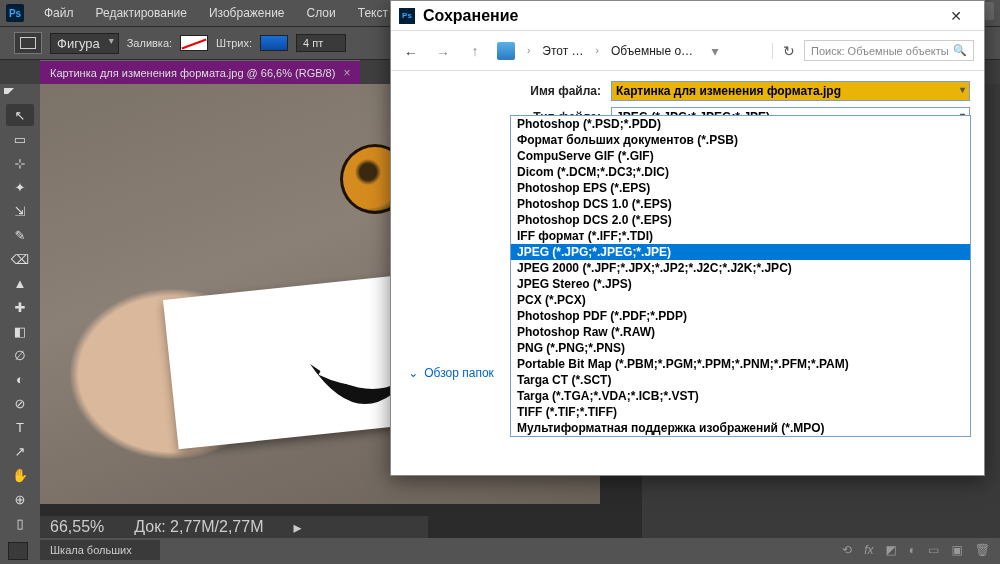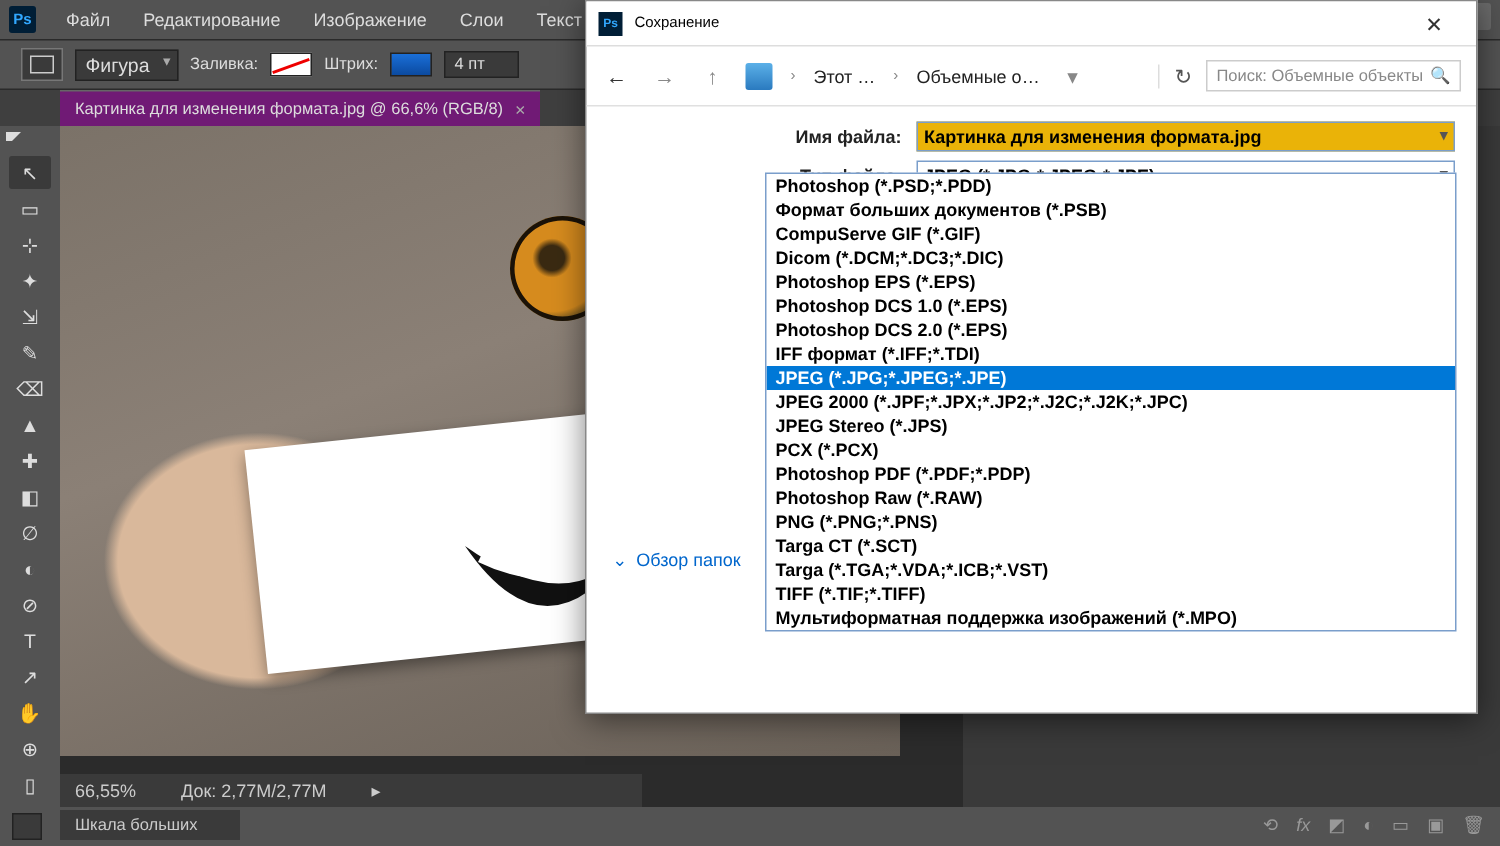--- a/index.html
+++ b/index.html
@@ -38,32 +38,32 @@
 .canvas { position: absolute; left: 0; top: 0; width: 560px; height: 420px; background: linear-gradient(160deg,#7b7268 0%,#8b8076 40%,#6a6158 100%); }
 .cat-eye { position: absolute; left: 300px; top: 60px; width: 70px; height: 70px; border-radius: 50%; background: radial-gradient(circle at 40% 40%, #3a2a12 0 14%, #d68b1e 22% 60%, #7a5a20 70%); box-shadow: inset 0 0 0 3px #1a1208; }
 .paper { position: absolute; left: 130px; top: 200px; width: 300px; height: 150px; background: #fff; transform: rotate(-6deg); box-shadow: 0 4px 10px rgba(0,0,0,.4); }
 .mouth { position: absolute; left: 260px; top: 270px; width: 130px; height: 80px; }
 .mouth svg { width: 100%; height: 100%; }
 .hand { position: absolute; left: 0; top: 180px; width: 220px; height: 220px; background: radial-gradient(ellipse at 60% 50%, #d9b89b 0 50%, transparent 55%); border-radius: 50%; }
 
 .rightpanel { width: 358px; background: #3a3a3a; }
 
 
-.docstatus { position: absolute; left: 40px; bottom: 26px; height: 22px; background: #3a3a3a; color: #ccc; font-size: 12px; display: flex; align-items: center; padding: 0 10px; gap: 30px; width: 388px; }
+.docstatus { position: absolute; left: 40px; bottom: 26px; height: 22px; background: #3a3a3a; color: #ccc; font-size: 16px; display: flex; align-items: center; padding: 0 10px; gap: 30px; width: 388px; }
 .timeline { position: absolute; left: 40px; bottom: 4px; height: 20px; background: #3a3a3a; color: #ccc; font-size: 11px; padding: 2px 10px; width: 120px; display: flex; align-items: center; }
 .bottom-icons { position: absolute; right: 10px; bottom: 4px; height: 20px; display: flex; gap: 12px; align-items: center; color: #999; font-size: 12px; }
 
 
 .bl-sq { position: absolute; left: 8px; bottom: 4px; width: 20px; height: 18px; background: #3a3a3a; border: 1px solid #222; }
 
 
 .dialog { position: absolute; left: 390px; top: 0; width: 595px; height: 476px; background: #fff; border: 1px solid #888; box-shadow: 0 4px 20px rgba(0,0,0,.5); display: flex; flex-direction: column; }
 .dlg-title { height: 30px; background: #fff; display: flex; align-items: center; padding: 0 8px; border-bottom: 1px solid #ddd; }
 .dlg-title .ps-small { width: 16px; height: 16px; background: #001e36; color: #31a8ff; font-size: 8px; font-weight: bold; display: flex; align-items: center; justify-content: center; margin-right: 8px; }
-.dlg-title .ttl { font-size: 10px; color: #000; flex: 1; }
+.dlg-title .ttl { font-size: 16px; color: #000; flex: 1; font-weight: bold; }
 .dlg-title .x { width: 40px; text-align: center; font-size: 14px; color: #333; }
 
 .dlg-nav { height: 40px; display: flex; align-items: center; padding: 0 10px; gap: 12px; border-bottom: 1px solid #e0e0e0; }
 .dlg-nav .navbtn { color: #888; font-size: 14px; width: 20px; text-align: center; }
 .dlg-nav .navbtn.en { color: #333; }
 .dlg-nav .crumb-icon { width: 18px; height: 18px; background: linear-gradient(#5bb0e8,#2a7abf); border-radius: 2px; }
 .dlg-nav .crumb { font-size: 12px; color: #222; }
 .dlg-nav .sep { color: #888; font-size: 10px; }
 .dlg-nav .spacer { flex: 1; }
 .dlg-nav .refresh { color: #555; border-left: 1px solid #ddd; padding-left: 10px; }
@@ -236,20 +236,21 @@
           <div class="opt">Photoshop DCS 1.0 (*.EPS)</div>
           <div class="opt">Photoshop DCS 2.0 (*.EPS)</div>
           <div class="opt">IFF формат (*.IFF;*.TDI)</div>
           <div class="opt hover">JPEG (*.JPG;*.JPEG;*.JPE)</div>
           <div class="opt">JPEG 2000 (*.JPF;*.JPX;*.JP2;*.J2C;*.J2K;*.JPC)</div>
           <div class="opt">JPEG Stereo (*.JPS)</div>
           <div class="opt">PCX (*.PCX)</div>
           <div class="opt">Photoshop PDF (*.PDF;*.PDP)</div>
           <div class="opt">Photoshop Raw (*.RAW)</div>
           <div class="opt">PNG (*.PNG;*.PNS)</div>
+          <div class="opt">Portable Bit Map (*.PBM;*.PGM;*.PPM;*.PNM;*.PFM;*.PAM)</div>
           <div class="opt">Targa CT (*.SCT)</div>
           <div class="opt">Targa (*.TGA;*.VDA;*.ICB;*.VST)</div>
           <div class="opt">TIFF (*.TIF;*.TIFF)</div>
           <div class="opt">Мультиформатная поддержка изображений  (*.MPO)</div>
         </div>
     </div>
   </div>
 </div>
 
 </body></html>

